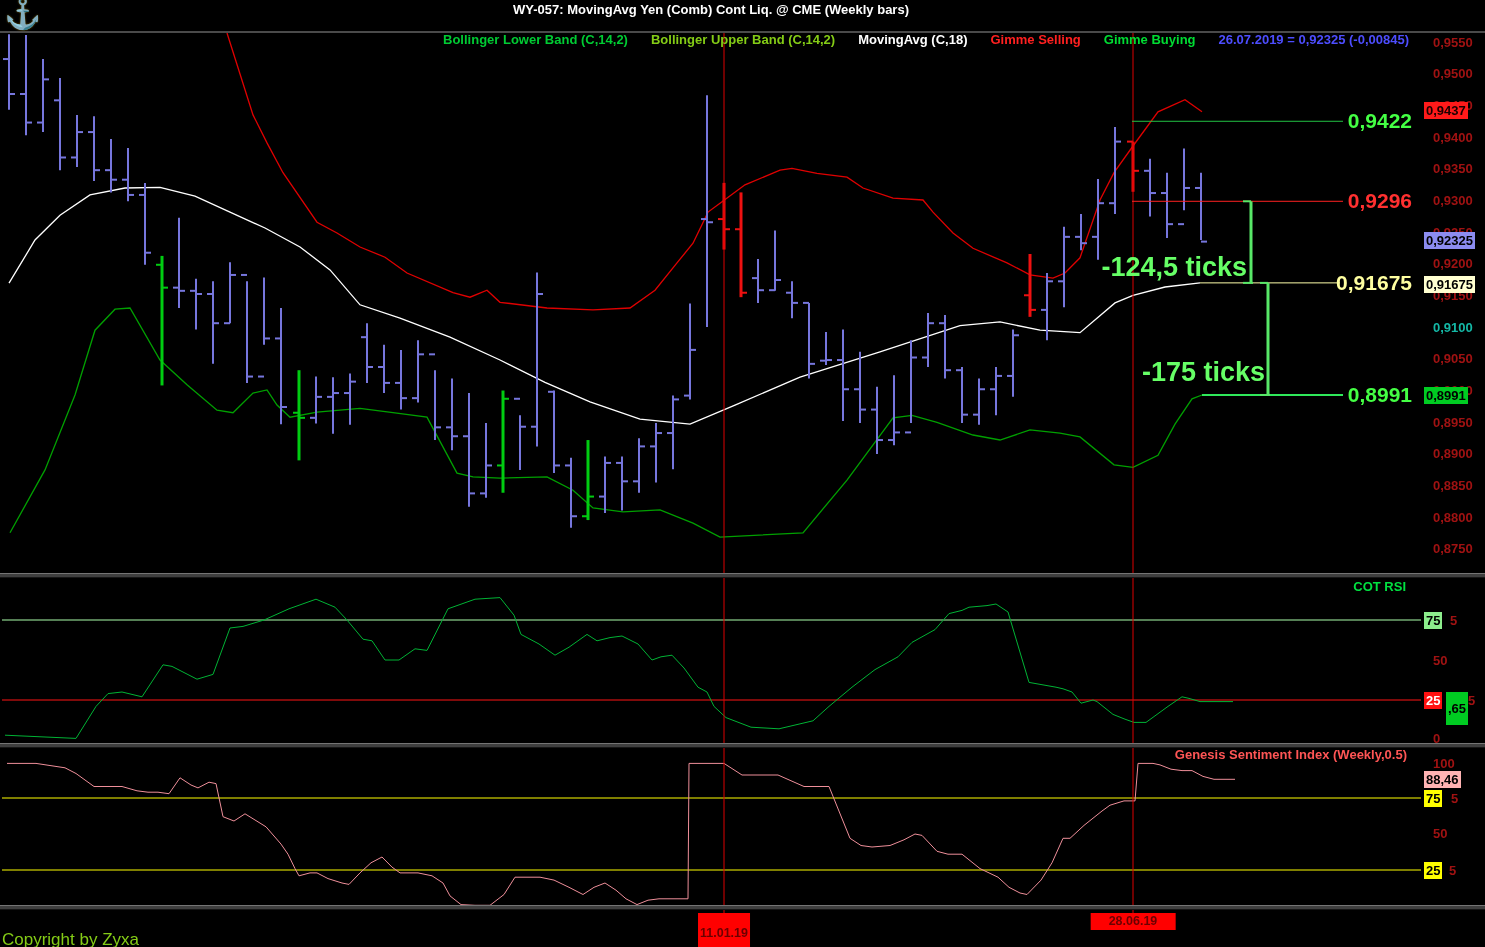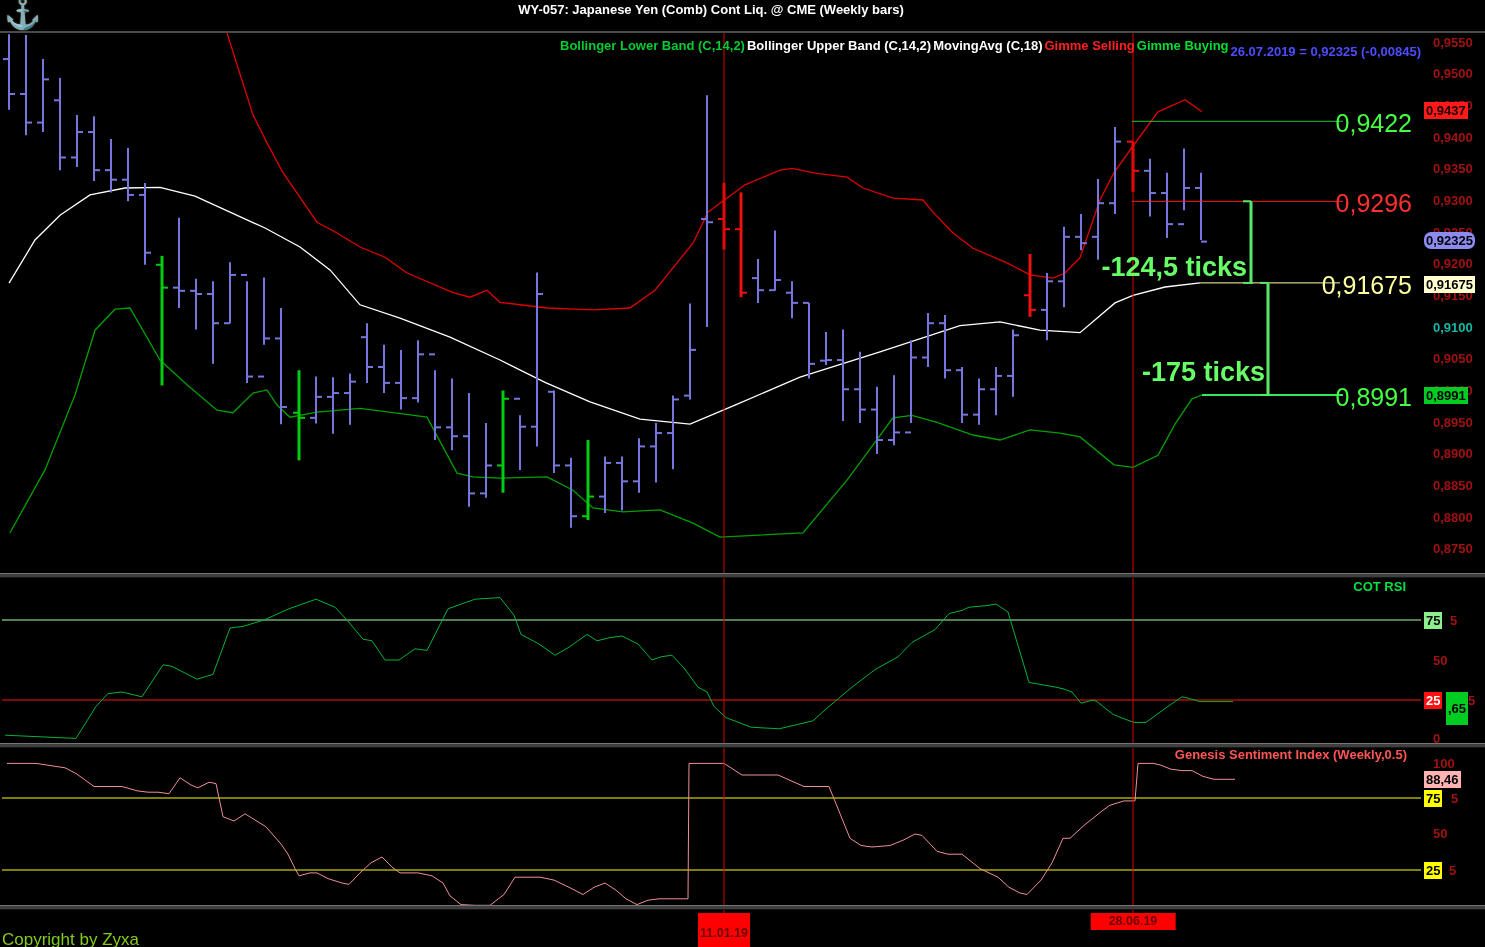--- a/index.html
+++ b/index.html
@@ -4,26 +4,26 @@
 <style>
   html,body{margin:0;padding:0;background:#000;}
   body{width:1485px;height:947px;position:relative;overflow:hidden;
        font-family:"Liberation Sans",sans-serif;user-select:none;}
   #stage{position:absolute;inset:0;background:#000;}
   #chart-svg{position:absolute;left:0;top:0;}
   #overlay{position:absolute;inset:0;pointer-events:none;}
   .abs{position:absolute;white-space:nowrap;}
   .ttl{left:0;width:1422px;text-align:center;color:#fff;font-weight:bold;font-size:13px;top:2px;}
   .sub{left:0;width:1422px;text-align:center;color:#f2f2f2;font-size:13px;top:16px;}
-  .legend{top:32px;right:64px;display:flex;gap:2px;font-size:13px;font-weight:bold;align-items:center;}
+  .legend{top:32px;right:76px;display:flex;gap:23px;font-size:13px;font-weight:bold;align-items:center;}
   .sep{position:absolute;left:0;width:1485px;height:5px;
        background:#3f3f3f;border-top:1px solid #757575;border-bottom:1px solid #161616;box-sizing:border-box;}
   .sep-top{position:absolute;left:0;width:1485px;top:31px;height:2px;background:#4a4a4a;}
   .alab{position:absolute;font-size:13px;font-weight:bold;line-height:17px;height:17px;white-space:nowrap;}
-  .lvl{font-size:25px;font-weight:normal;text-align:right;width:160px;}
+  .lvl{font-size:21px;font-weight:bold;text-align:right;width:160px;}
   .meas{font-size:27px;font-weight:bold;color:#66ff66;}
   .panel-title{font-weight:bold;font-size:13px;}
   .copyright{left:2px;top:930px;color:#84cc16;font-size:17px;}
   .anchor{left:4px;top:-4px;font-size:30px;color:#e6bd2a;text-shadow:0 0 2px #7a5c00;}
 </style>
 </head>
 <body>
 
 <div id="stage">
   <div id="chart-surface" style="position:absolute;inset:0;">
@@ -265,30 +265,30 @@
       </svg>
   </div>
 
   <div class="sep-top"></div>
   <div class="sep" style="top:573px"></div>
   <div class="sep" style="top:743px"></div>
   <div class="sep" style="top:905px"></div>
 
   <div id="overlay">
     <div class="abs anchor">⚓</div>
-    <div class="abs ttl">WY-057:  Japanese Yen (Comb) Cont Liq. @ CME  (Weekly bars)</div>
+    <div class="abs ttl">WY-057:  MovingAvg Yen (Comb) Cont Liq. @ CME  (Weekly bars)</div>
 
     <div class="abs legend" id="legend">
 
       <span style="color: rgb(0, 204, 51);">Bollinger Lower Band (C,14,2)</span>
-        <span style="color: #ffffff; text-align: right;">Bollinger Upper Band (C,14,2)</span>
+        <span style="color: #84cc16; text-align: right;">Bollinger Upper Band (C,14,2)</span>
         <span style="color: rgb(255, 255, 255);">MovingAvg (C,18)</span>
         <span style="color: rgb(255, 32, 32);">Gimme Selling</span>
         <span style="color: rgb(0, 221, 51);">Gimme Buying</span>
-        <span id="legend-quote" style="color: rgb(77, 77, 255); margin-top: 12px;">26.07.2019 = 0,92325 (-0,00845)</span>
+        <span id="legend-quote" style="color: rgb(77, 77, 255);">26.07.2019 = 0,92325 (-0,00845)</span>
     </div>
 
     <div class="abs lvl" style="right: 73px; top: 109px; color: rgb(68, 255, 68);">0,9422</div>
     <div class="abs lvl" style="right: 73px; top: 189px; color: rgb(255, 48, 48);">0,9296</div>
     <div class="abs lvl" style="right: 73px; top: 271px; color: rgb(255, 255, 160);">0,91675</div>
     <div class="abs lvl" style="right: 73px; top: 383px; color: rgb(68, 255, 68);">0,8991</div>
 
     <div class="abs meas" style="right:238px;top:252px">-124,5 ticks</div>
     <div class="abs meas" style="right:220px;top:357px">-175 ticks</div>
 
@@ -307,21 +307,21 @@
       <div class="alab" style="left: 1433px; top: 287px; color: rgb(160, 18, 18);">0,9150</div>
       <div class="alab" style="left: 1433px; top: 319px; color: #14b8a6; text-align: right;">0,9100</div>
       <div class="alab" style="left: 1433px; top: 350px; color: rgb(160, 18, 18);">0,9050</div>
       <div class="alab" style="left: 1433px; top: 382px; color: rgb(160, 18, 18);">0,9000</div>
       <div class="alab" style="left: 1433px; top: 414px; color: rgb(160, 18, 18);">0,8950</div>
       <div class="alab" style="left: 1433px; top: 445px; color: rgb(160, 18, 18);">0,8900</div>
       <div class="alab" style="left: 1433px; top: 477px; color: rgb(160, 18, 18);">0,8850</div>
       <div class="alab" style="left: 1433px; top: 509px; color: rgb(160, 18, 18);">0,8800</div>
       <div class="alab" style="left: 1433px; top: 540px; color: rgb(160, 18, 18);">0,8750</div>
       <div class="alab" style="left: 1424px; top: 102px; background: rgb(255, 26, 26); color: rgb(28, 0, 0); padding: 0px 2px;">0,9437</div>
-      <div class="alab" style="left: 1424px; top: 232px; background: rgb(140, 140, 240); color: rgb(0, 0, 0); padding: 0px 2px; border-radius: 7px;">0,92325</div>
+      <div class="alab" style="left: 1424px; top: 232px; background: rgb(140, 140, 240); color: rgb(0, 0, 0); padding: 0px 2px;">0,92325</div>
       <div class="alab" style="left: 1424px; top: 276px; background: rgb(255, 255, 208); color: rgb(0, 0, 0); padding: 0px 2px;">0,91675</div>
       <div class="alab" style="left: 1424px; top: 387px; background: rgb(0, 204, 34); color: rgb(0, 0, 0); padding: 0px 2px;">0,8991</div>
       <div class="alab" style="left: 1433px; top: 652px; color: rgb(160, 18, 18);">50</div>
       <div class="alab" style="left: 1433px; top: 730px; color: rgb(160, 18, 18);">0</div>
       <div class="alab" style="left: 1450px; top: 612px; color: rgb(160, 18, 18);">5</div>
       <div class="alab" style="left: 1468px; top: 692px; color: rgb(160, 18, 18);">5</div>
       <div class="alab" style="left: 1424px; top: 612px; background: rgb(141, 238, 141); color: rgb(0, 0, 0); padding: 0px 2px;">75</div>
       <div class="alab" style="left: 1424px; top: 692px; background: rgb(255, 17, 17); color: rgb(255, 255, 255); padding: 0px 2px;">25</div>
       <div class="alab" style="left: 1446px; top: 692px; background: rgb(0, 204, 34); color: rgb(0, 0, 0); padding: 8px 2px;">,65</div>
       <div class="alab" style="left: 1433px; top: 755px; color: rgb(160, 18, 18);">100</div>

